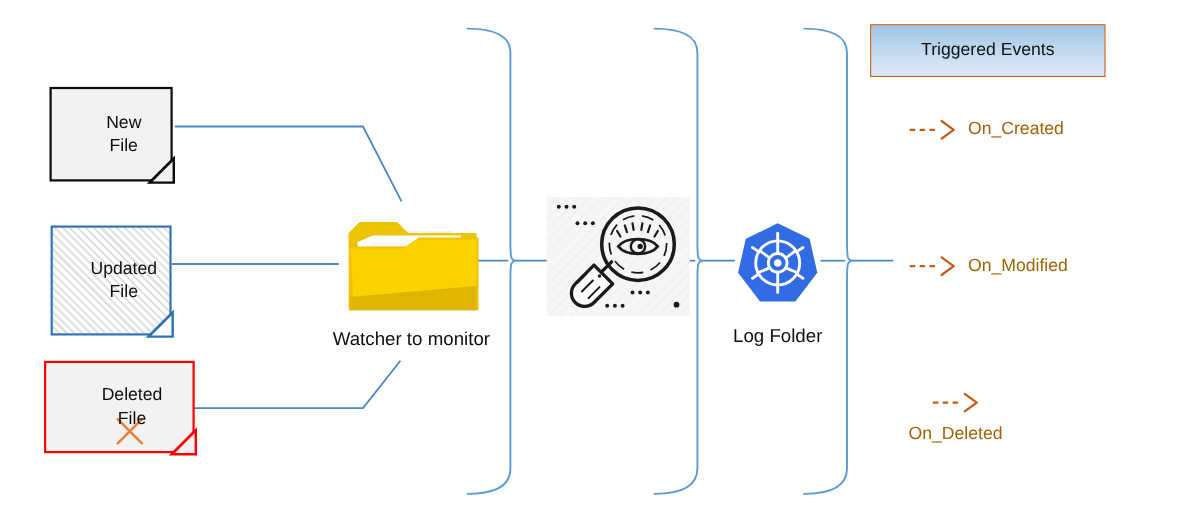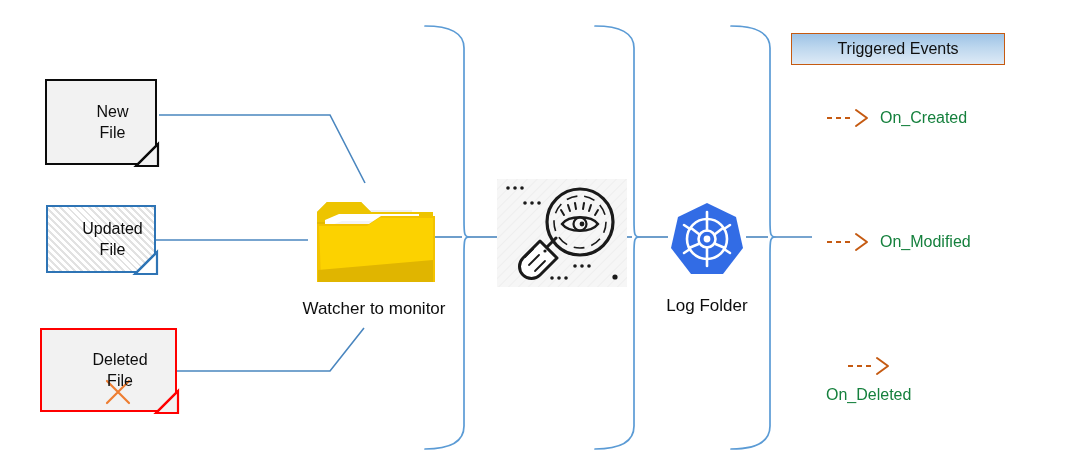--- a/index.html
+++ b/index.html
@@ -106,21 +106,21 @@
 
   
   .event-row {
     position: absolute;
     display: flex;
     align-items: center;
     gap: 10px;
   }
   .event-label {
     font-size: 16px;
-    color: #15803d;
+    color: #a16207;
     white-space: nowrap;
     font-family: "Liberation Sans", sans-serif;
   }
 
   svg { display: block; overflow: visible; }
   .brace-svg { position: absolute; }
   .conn-svg  { position: absolute; }
 </style>
 </head>
 <body>
@@ -164,21 +164,21 @@
       <path d="M0,22 L22,22 L22,0 Z" fill="#f2f2f2"></path>
       <path d="M0,22 L22,22 L22,0 Z" fill="none" stroke="#0b0b0b" stroke-width="2.2"></path>
       <path d="M0,22 L22,0" stroke="#0b0b0b" stroke-width="2.2" fill="none"></path>
     </svg>
     <div class="note-text">
       <div>New</div>
       <div>File</div>
     </div>
   </div>
 
-  <div class="note note-updated" style="left:46px; top:205px; width:110px; height:68px;">
+  <div class="note note-updated" style="left:46px; top:205px; width:110px; height:100px;">
     <div class="note-body"></div>
     <svg class="fold" viewBox="0 0 22 22">
       <path d="M0,22 L22,22 L22,0 Z" fill="#ffffff"></path>
       <path d="M0,22 L22,22 L22,0 Z" fill="none" stroke="#2e74b5" stroke-width="2.2"></path>
       <path d="M0,22 L22,0" stroke="#2e74b5" stroke-width="2.2" fill="none"></path>
     </svg>
     <div class="note-text">
       <div>Updated</div>
       <div>File</div>
     </div>
@@ -289,21 +289,21 @@
       <line x1="46.5" y1="34.5" x2="55" y2="28"></line>
       <line x1="47.5" y1="44" x2="57" y2="48"></line>
       <line x1="39" y1="47.5" x2="39" y2="58"></line>
       <line x1="30.5" y1="44" x2="21" y2="48"></line>
       <line x1="31.5" y1="34.5" x2="23" y2="28"></line>
     </g>
     <circle cx="39" cy="39" r="3.4" fill="#ffffff"></circle>
   </svg>
   <div class="caption" style="left:627px; top:295px; width:160px;">Log Folder</div>
 
-  <div class="events-box" style="left:791px; top:22px; width:214px; height:32px;margin-top:11px;">
+  <div class="events-box" style="left:791px; top:22px; width:214px; height:48px;">
     <span>Triggered Events</span>
   </div>
 
   <div class="event-row" style="left:826px; top:108px;">
     <svg width="44" height="20" viewBox="0 0 44 20">
       <line x1="1" y1="10" x2="28" y2="10" stroke="#c55a11" stroke-width="2" stroke-dasharray="5 4"></line>
       <path d="M30,2 L41,10 L30,18" fill="none" stroke="#c55a11" stroke-width="2" stroke-linecap="round" stroke-linejoin="round"></path>
     </svg>
     <span class="event-label">On_Created</span>
   </div>

